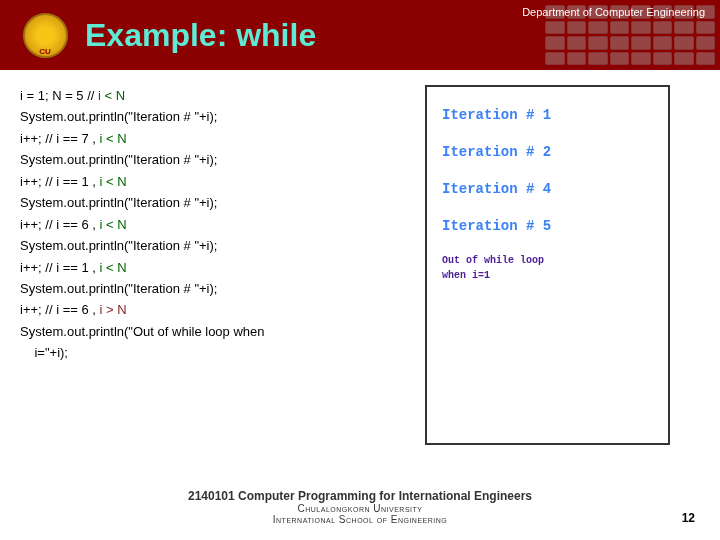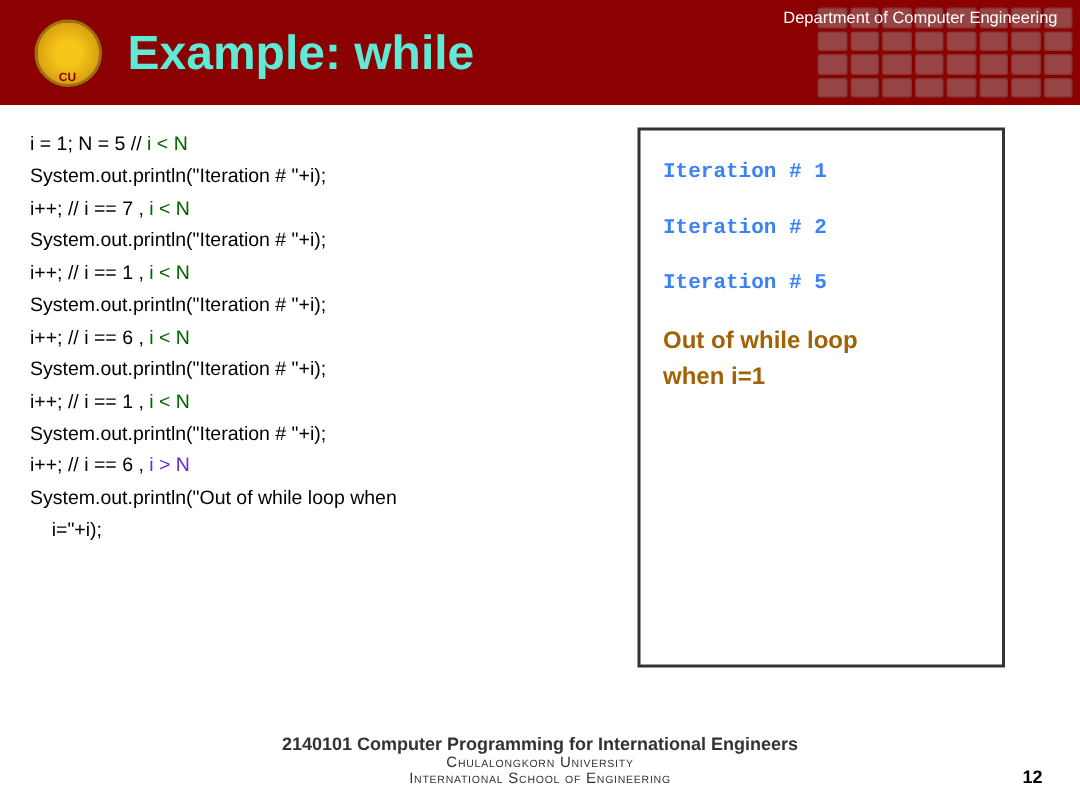--- a/index.html
+++ b/index.html
@@ -87,21 +87,21 @@
       font-family: Liberation Sans, sans-serif;
       font-size: 13px;
       line-height: 1.6;
       color: #000000;
     }
     .code-line {
       white-space: pre;
       line-height: 1.65;
     }
     .code-green { color: #006400; }
-    .code-red { color: #6d28d9; margin-top: 42px; }
+    .code-red { color: #7f1d1d; margin-top: 42px; }
     .code-black { color: #000000; }
 
     
     .output-panel {
       flex: 0 0 245px;
       border: 2px solid #333333;
       padding: 10px 15px;
       font-family: 'Courier New', monospace;
       font-size: 15px;
       font-weight: bold;
@@ -115,24 +115,24 @@
       padding: 8px 0;
       border-bottom: none;
       font-size: 14px;
       font-weight: bold;
       color: #3b82f6;
       font-family: 'Courier New', monospace;
       line-height: 1.5;
     }
     .output-line-last {
       padding: 8px 0;
-      font-size: 16px;
-      font-weight: bold;
-      color: #a16207;
-      font-family: Liberation Sans, sans-serif;
+      font-size: 10px;
+      font-weight: bold;
+      color: #4c1d95;
+      font-family: Liberation Mono, monospace;
       line-height: 1.5;
     }
 
     
     .footer {
       text-align: center;
       padding: 10px 0 5px 0;
       font-size: 11px;
       color: #333;
       position: absolute;
@@ -219,20 +219,21 @@
     <div class="code-line"><span class="code-black">i++; // i == 1 , </span><span class="code-green">i &lt; N</span></div>
     <div class="code-line"><span class="code-black">System.out.println("Iteration # "+i);</span></div>
     <div class="code-line"><span class="code-black">i++; // i == 6 , </span><span class="code-red">i &gt; N</span></div>
     <div class="code-line"><span class="code-black">System.out.println("Out of while loop when</span></div>
     <div class="code-line"><span class="code-black">    i="+i);</span></div>
   </div>
 
   <div class="output-panel">
     <div class="output-line">Iteration # 1</div>
     <div class="output-line">Iteration # 2</div>
+    <div class="output-line">Iteration # 4</div>
     <div class="output-line">Iteration # 5</div>
     <div class="output-line-last">
       <span>Out of while loop</span><br>
       <span>when i=1</span>
     </div>
   </div>
 
 </div>
 
 <div class="footer">

